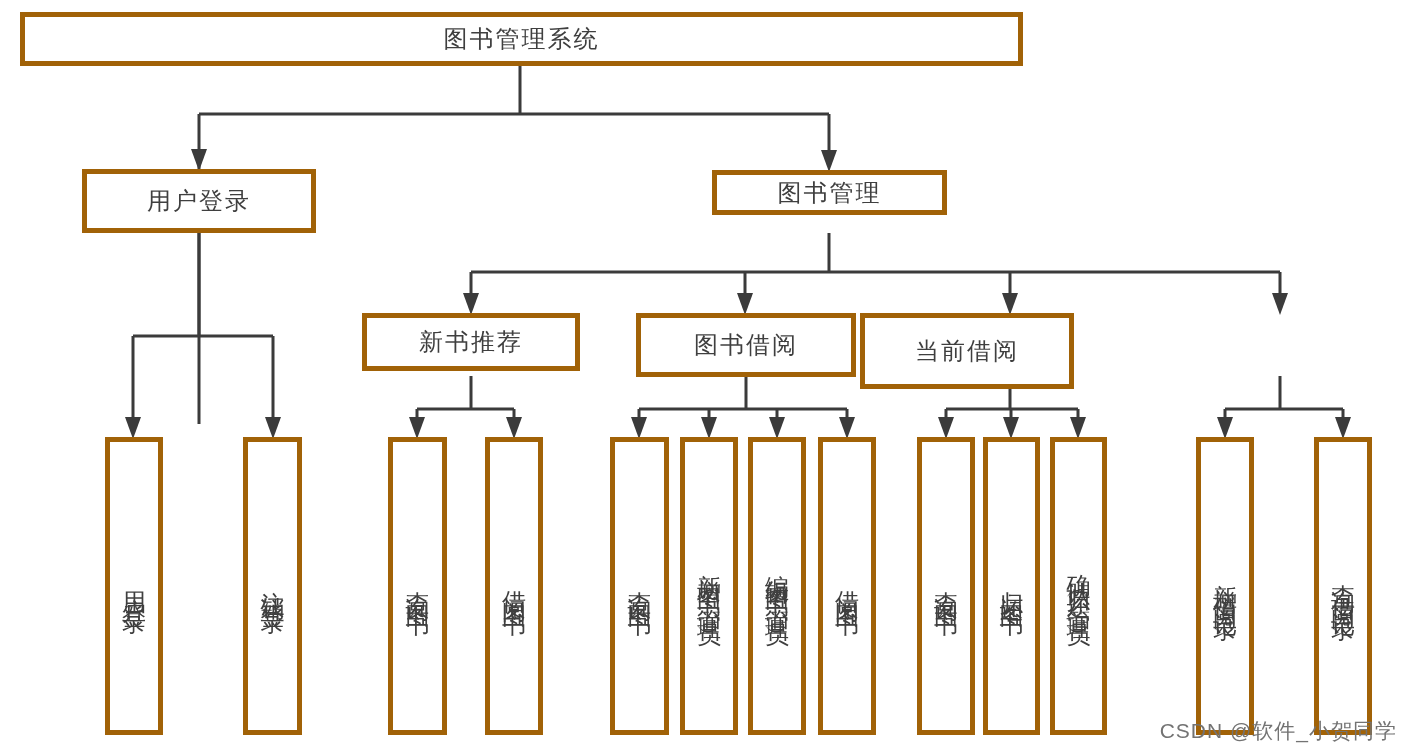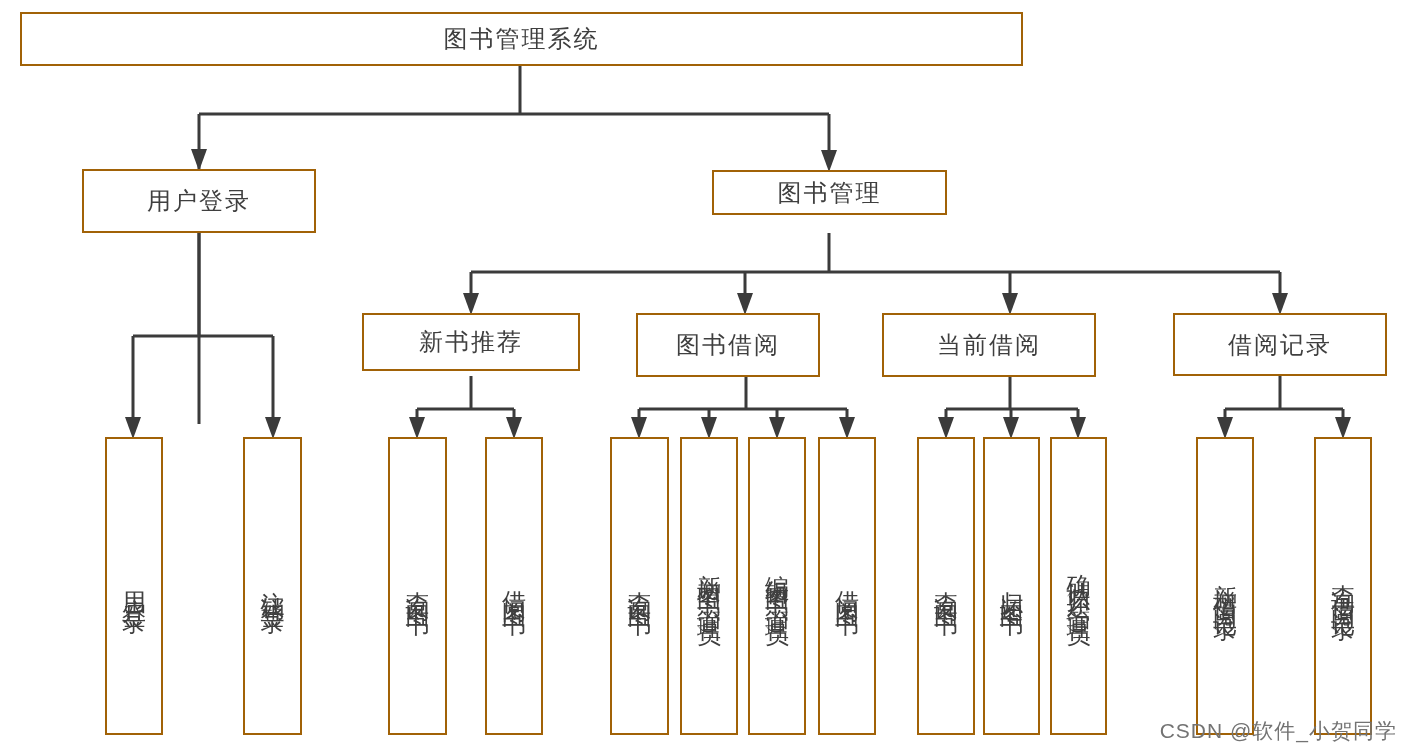--- a/index.html
+++ b/index.html
@@ -4,21 +4,21 @@
 <style>
   html,body{margin:0;padding:0;background:#ffffff;}
   .canvas{
     position:relative;width:1405px;height:747px;background:#ffffff;
     font-family:"Liberation Sans", sans-serif;overflow:hidden;
   }
   svg.connectors{position:absolute;left:0;top:0;width:1405px;height:747px;}
   svg.connectors path{stroke:#3b3b3b;stroke-width:3;fill:none;}
   svg.connectors polygon{fill:#3b3b3b;stroke:none;}
   .node{
-    position:absolute;background:#ffffff;border:2px solid #a16207;box-sizing:border-box;
+    position:absolute;background:#ffffff;border:5px solid #a16207;box-sizing:border-box;
     display:flex;align-items:center;justify-content:center;color:#3f3f3f;
   }
   .hbox .lbl{font-size:24px;letter-spacing:2px;white-space:nowrap;}
   .vbox .lbl{
     writing-mode:vertical-rl;text-orientation:mixed;
     font-size:24px;letter-spacing:7px;line-height:1;
   }
   .watermark{
     position:absolute;right:8px;bottom:2px;font-size:21px;letter-spacing:1px;
     color:#737373;z-index:5;white-space:nowrap;
@@ -87,28 +87,25 @@
   <div class="node hbox" style="left:82px;top:169px;width:234px;height:64px">
     <span class="lbl">用户登录</span>
   </div>
   <div class="node hbox" style="left:712px;top:170px;width:235px;height:45px">
     <span class="lbl">图书管理</span>
   </div>
 
   <div class="node hbox" style="left:362px;top:313px;width:218px;height:58px">
     <span class="lbl">新书推荐</span>
   </div>
-  <div class="node hbox" style="left:636px;top:313px;width:184px;height:64px">
+  <div class="node hbox" style="left:636px;top:313px;width:220px;height:64px">
     <span class="lbl">图书借阅</span>
   </div>
-  <div class="node hbox" style="left:882px;top:313px;width:214px;height:64px">
+  <div class="node hbox" style="left:860px;top:313px;width:214px;height:76px">
     <span class="lbl">当前借阅</span>
-  </div>
-  <div class="node hbox" style="left:1173px;top:313px;width:214px;height:63px">
-    <span class="lbl">借阅记录</span>
   </div>
 
   <div class="node vbox" style="left:105px;top:437px;width:58px;height:298px">
     <span class="lbl">用户登录</span>
   </div>
   <div class="node vbox" style="left:243px;top:437px;width:59px;height:298px">
     <span class="lbl">注销登录</span>
   </div>
 
   <div class="node vbox" style="left:388px;top:437px;width:59px;height:298px">

